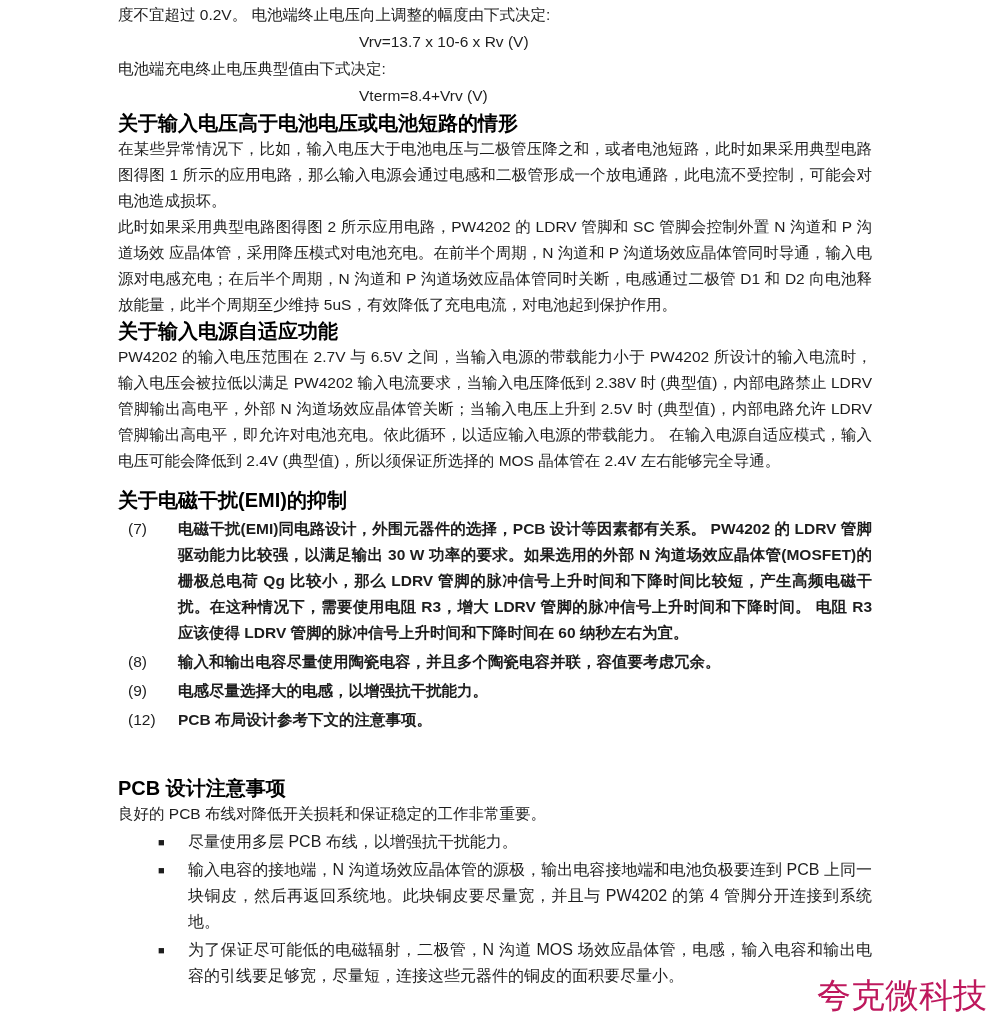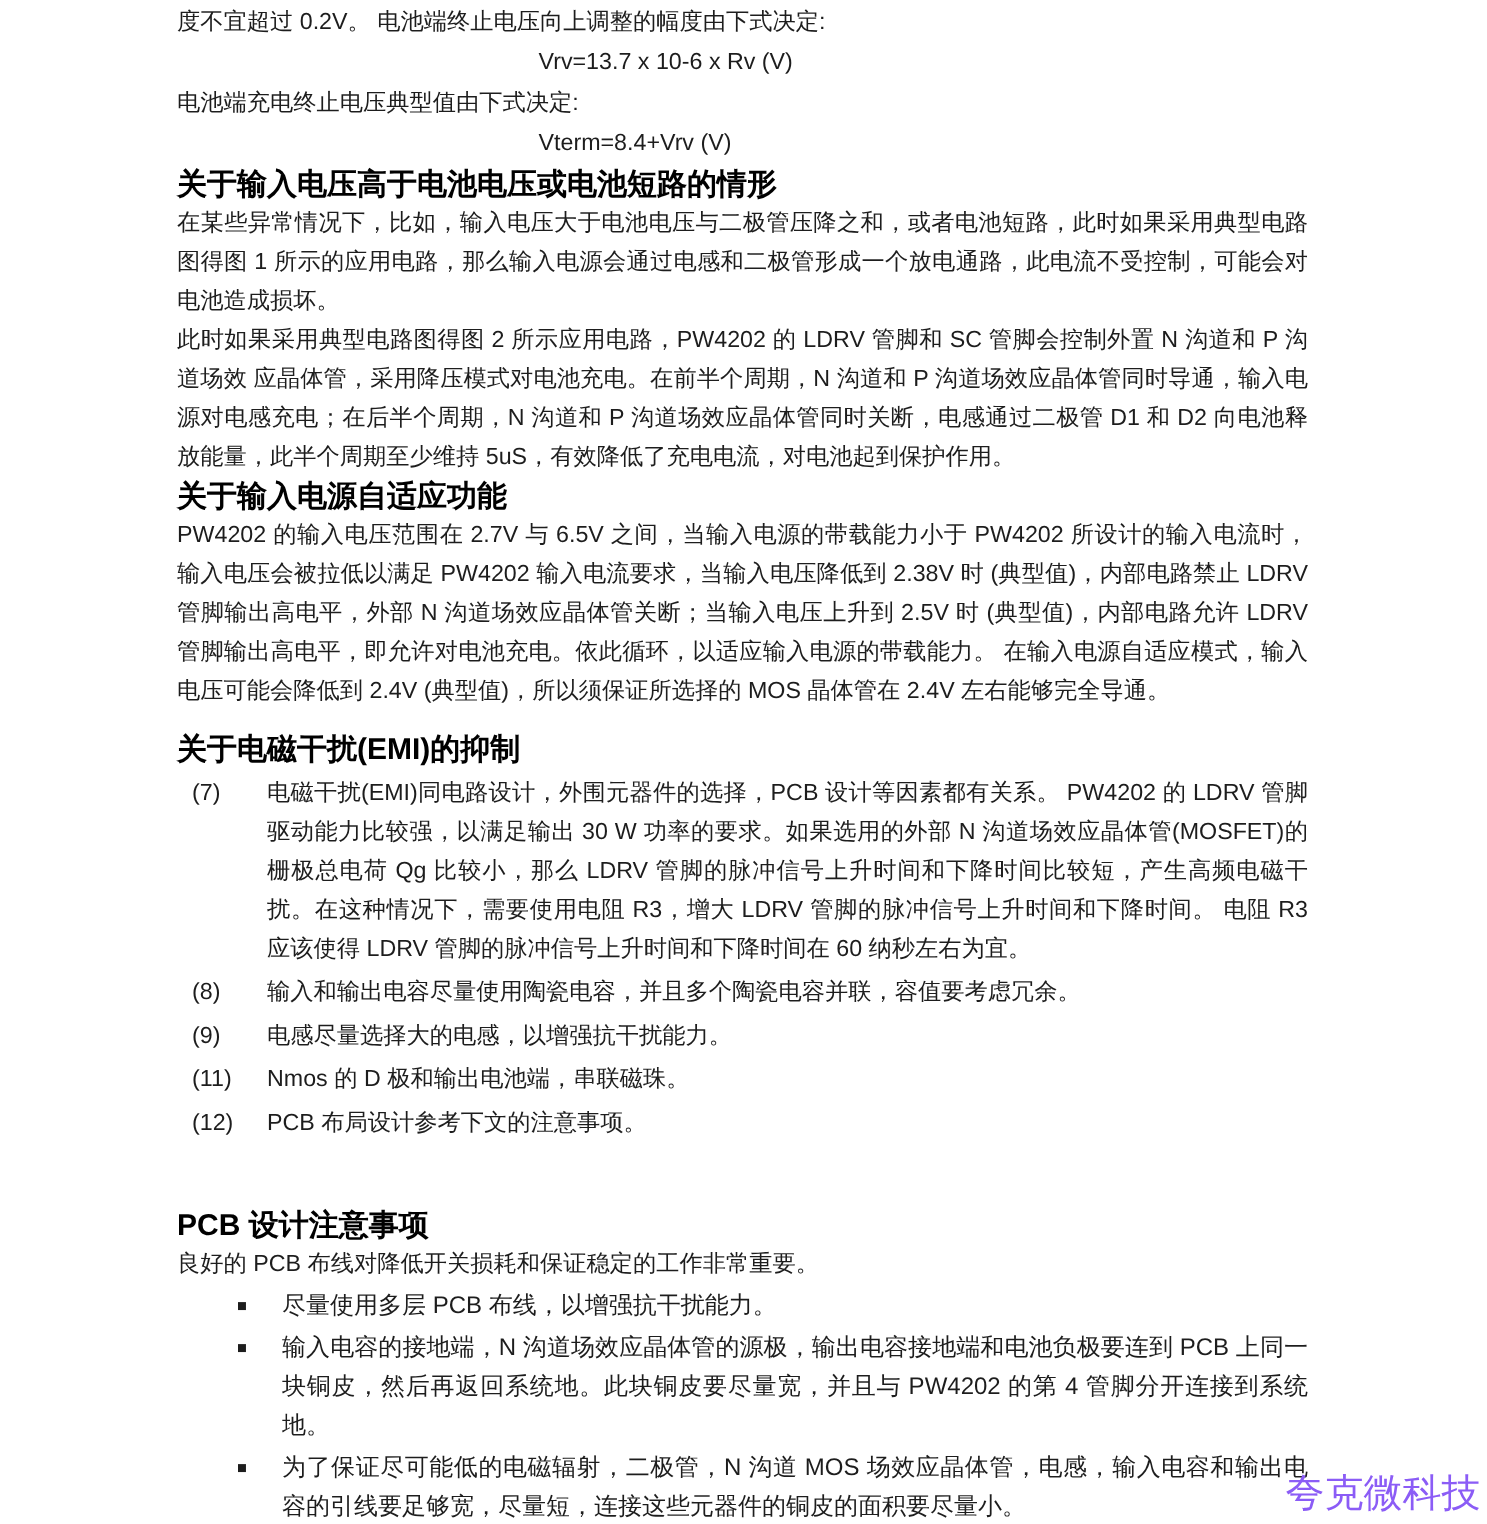--- a/index.html
+++ b/index.html
@@ -45,43 +45,44 @@
     width: 50px;
     padding-left: 10px;
     font-size: 15.5px;
     line-height: 26px;
   }
   .num-item .txt {
     flex: 1;
     font-size: 15.5px;
     line-height: 26px;
     text-align: justify;
+    font-weight: bold;
   }
   .bullet-item { display: flex; margin-top: 2px; }
   .bullet-item .marker {
     flex: none;
     width: 30px;
     margin-left: 40px;
     font-size: 11px;
     line-height: 26px;
     color: #1d1d1d;
   }
   .bullet-item .txt {
     flex: 1;
     font-size: 16px;
     line-height: 26px;
     text-align: justify;
   }
   .watermark {
     position: absolute;
     right: 4px;
     bottom: 5px;
-    font-size: 26px;
+    font-size: 34px;
     line-height: 32px;
-    color: #8b5cf6;
+    color: #be185d;
     white-space: nowrap;
   }
 </style>
 </head>
 <body>
 
 <div class="page">
   <div class="content">
 
     <p class="line">度不宜超过 0.2V。 电池端终止电压向上调整的幅度由下式决定:</p>
@@ -104,24 +105,20 @@
     </div>
     <div class="num-item">
       <span class="num">(8)</span>
       <span class="txt">输入和输出电容尽量使用陶瓷电容，并且多个陶瓷电容并联，容值要考虑冗余。</span>
     </div>
     <div class="num-item">
       <span class="num">(9)</span>
       <span class="txt">电感尽量选择大的电感，以增强抗干扰能力。</span>
     </div>
     <div class="num-item">
-      <span class="num">(11)</span>
-      <span class="txt">Nmos 的 D 极和输出电池端，串联磁珠。</span>
-    </div>
-    <div class="num-item">
       <span class="num">(12)</span>
       <span class="txt">PCB 布局设计参考下文的注意事项。</span>
     </div>
 
     <h2 class="heading gap-pcb">PCB 设计注意事项</h2>
     <p class="para">良好的 PCB 布线对降低开关损耗和保证稳定的工作非常重要。</p>
 
     <div class="bullet-item">
       <span class="marker">■</span>
       <span class="txt">尽量使用多层 PCB 布线，以增强抗干扰能力。</span>

